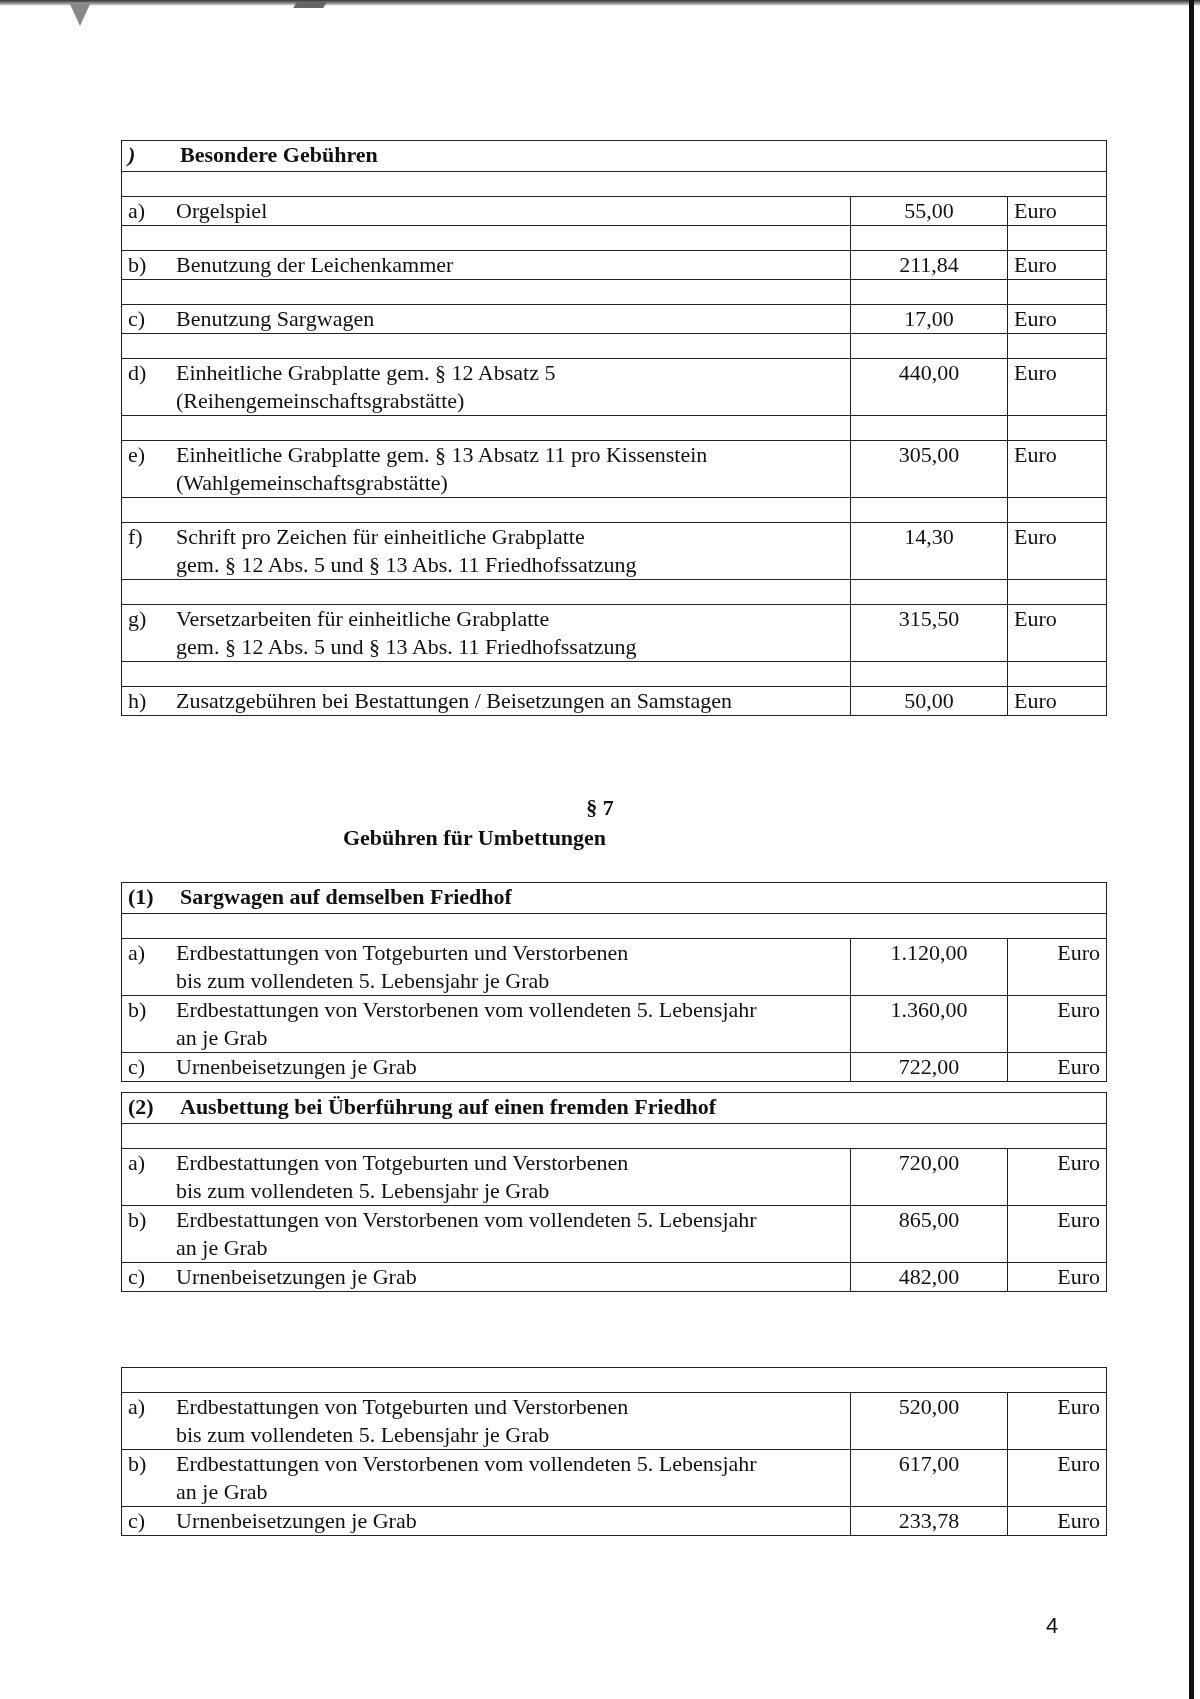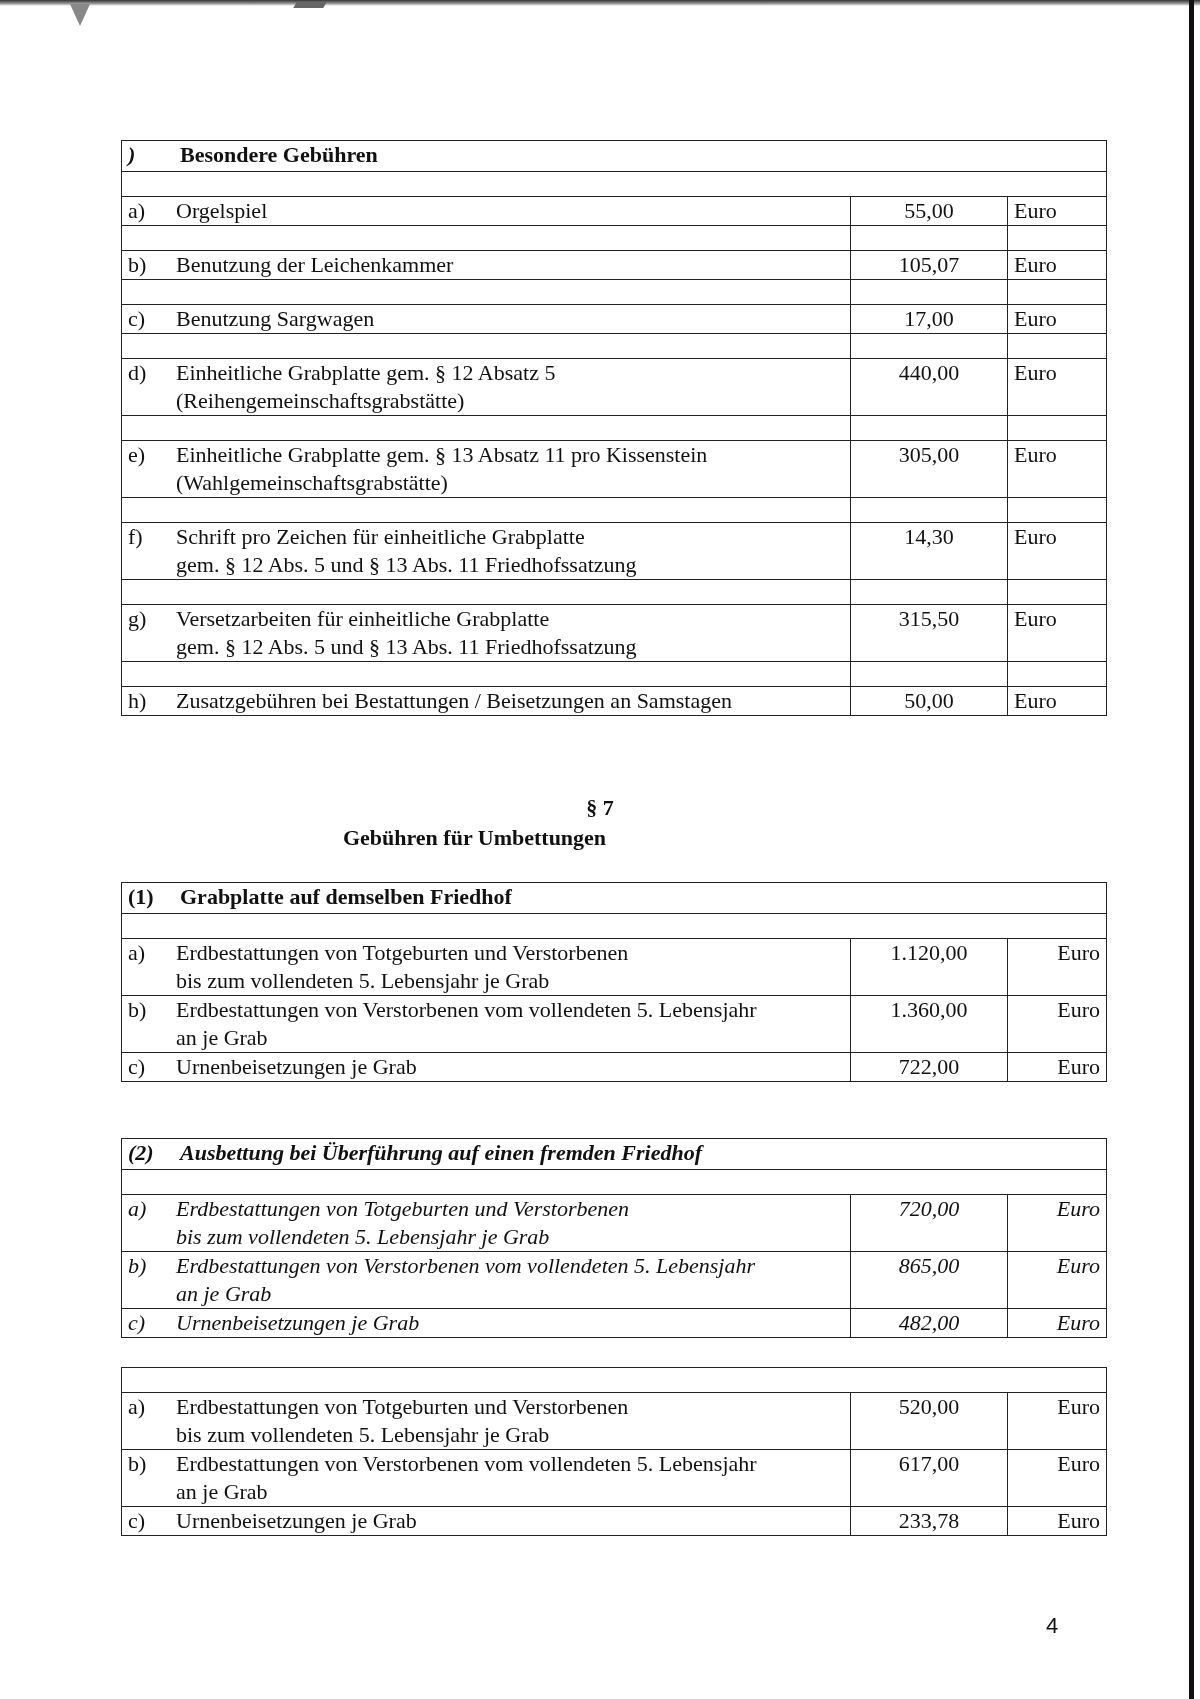--- a/index.html
+++ b/index.html
@@ -31,21 +31,21 @@
 
   #t1 { top:140px; }
   #t1 td { border-color:#222; }
   #t1 .head-row td { border-top:1.5px solid #222; }
   #t1 .head-row .glyph { font-style:italic; font-weight:bold; }
 
   .sec-num { position:absolute; left:0; width:1200px; top:795px; text-align:center; font-weight:bold; font-size:22px; }
   .sec-title { position:absolute; left:0; width:949px; top:825px; text-align:center; font-weight:bold; font-size:22px; }
 
   #t2 { top:882px; }
-  #t3 { top:1138px;font-style:italic; }
+  #t3 { top:1092px; }
   #t4 { top:1367px; }
   .compact td { line-height:27px; }
 
   .page-num { position:absolute; left:1046px; top:1613px; font-family:"Liberation Sans", sans-serif; font-size:22px; }
 </style>
 </head>
 <body>
 
 <div class="scan-top"></div>
 <div class="scan-notch"></div>
@@ -84,21 +84,21 @@
       </tr>
       <tr>
         <td>
           <div class="desc-wrap">
             <span class="lbl">b)</span>
             <div class="desc-lines">
               <div>Benutzung der Leichenkammer</div>
             </div>
           </div>
         </td>
-        <td class="amt">105,07</td>
+        <td class="amt">211,84</td>
         <td class="cur-left">Euro</td>
       </tr>
       <tr class="spacer">
         <td></td>
         <td></td>
         <td></td>
       </tr>
       <tr>
         <td>
           <div class="desc-wrap">
@@ -207,21 +207,21 @@
 <div class="sec-title">Gebühren für Umbettungen</div>
 
 <table class="fee compact" id="t2">
   <colgroup>
       <col class="c-desc">
       <col class="c-amt">
       <col class="c-cur">
     </colgroup>
   <tbody>
       <tr class="head-row">
-        <td colspan="3"><span class="lbl glyph">(1)</span><span>Grabplatte auf demselben Friedhof</span></td>
+        <td colspan="3"><span class="lbl glyph">(1)</span><span>Sargwagen auf demselben Friedhof</span></td>
       </tr>
       <tr class="spacer">
         <td colspan="3"></td>
       </tr>
       <tr>
         <td>
           <div class="desc-wrap">
             <span class="lbl">a)</span>
             <div class="desc-lines">
               <div>Erdbestattungen von Totgeburten und Verstorbenen</div>

